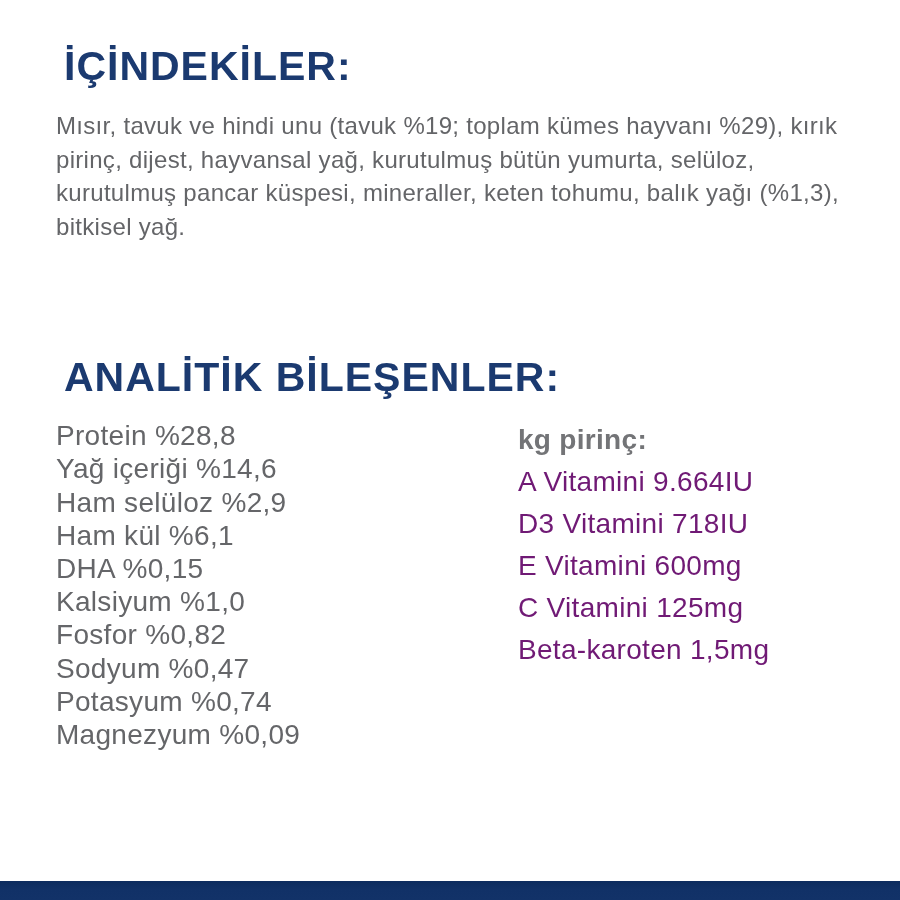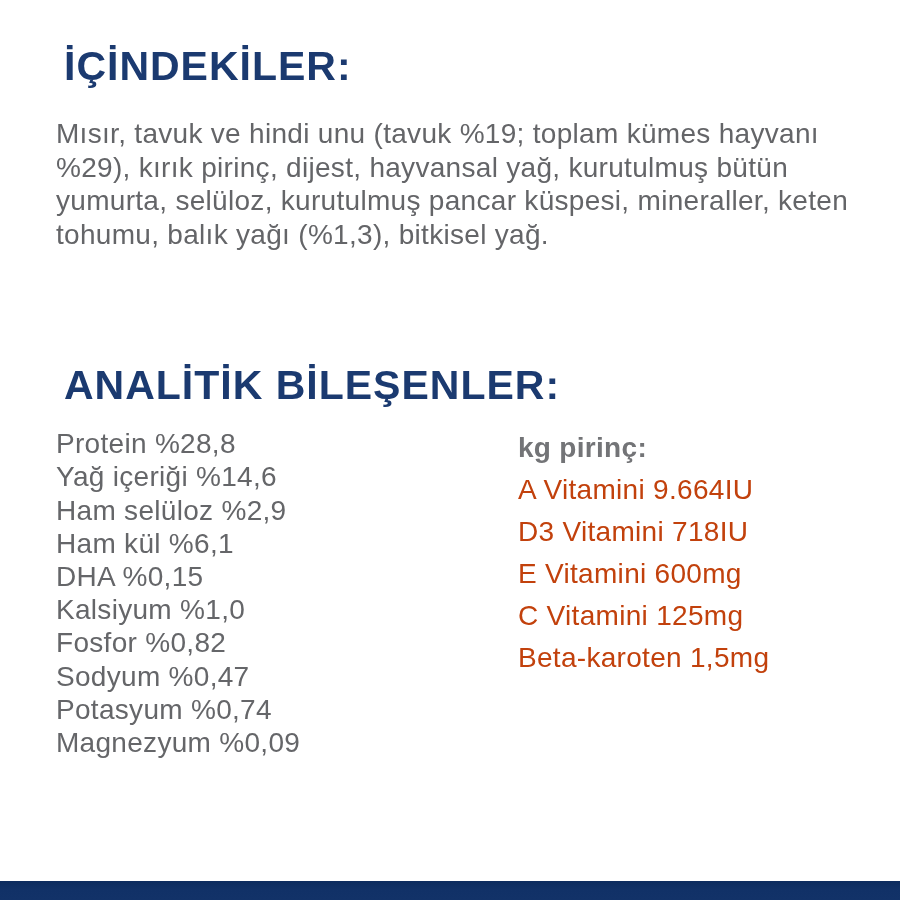--- a/index.html
+++ b/index.html
@@ -25,24 +25,24 @@
     color: #1b3a70;
     font-size: 41px;
     font-weight: 700;
     letter-spacing: 1px;
     line-height: 1.1;
   }
   #ingredients-heading {
     margin-top: 44px;
   }
   .ingredients-body {
-    margin: 28px 0 0 0;
+    margin: 20px 0 0 0;
     width: 812px;
     color: #646568;
-    font-size: 28px;
+    font-size: 24px;
     font-weight: 400;
     letter-spacing: 0.3px;
     line-height: 33.5px;
   }
   #analytics-heading {
     margin-top: 112px;
   }
   .columns {
     display: flex;
     margin-top: 19px;
@@ -64,21 +64,21 @@
   }
   .perkg-heading {
     color: #737477;
     font-size: 28px;
     font-weight: 700;
     letter-spacing: 0.3px;
     line-height: 42px;
     white-space: nowrap;
   }
   .vitamin-row {
-    color: #c2410c;
+    color: #701a75;
     font-size: 28px;
     font-weight: 400;
     letter-spacing: 0.3px;
     line-height: 42px;
     white-space: nowrap;
   }
   .bottom-bar {
     position: absolute;
     left: 0;
     bottom: 0;

